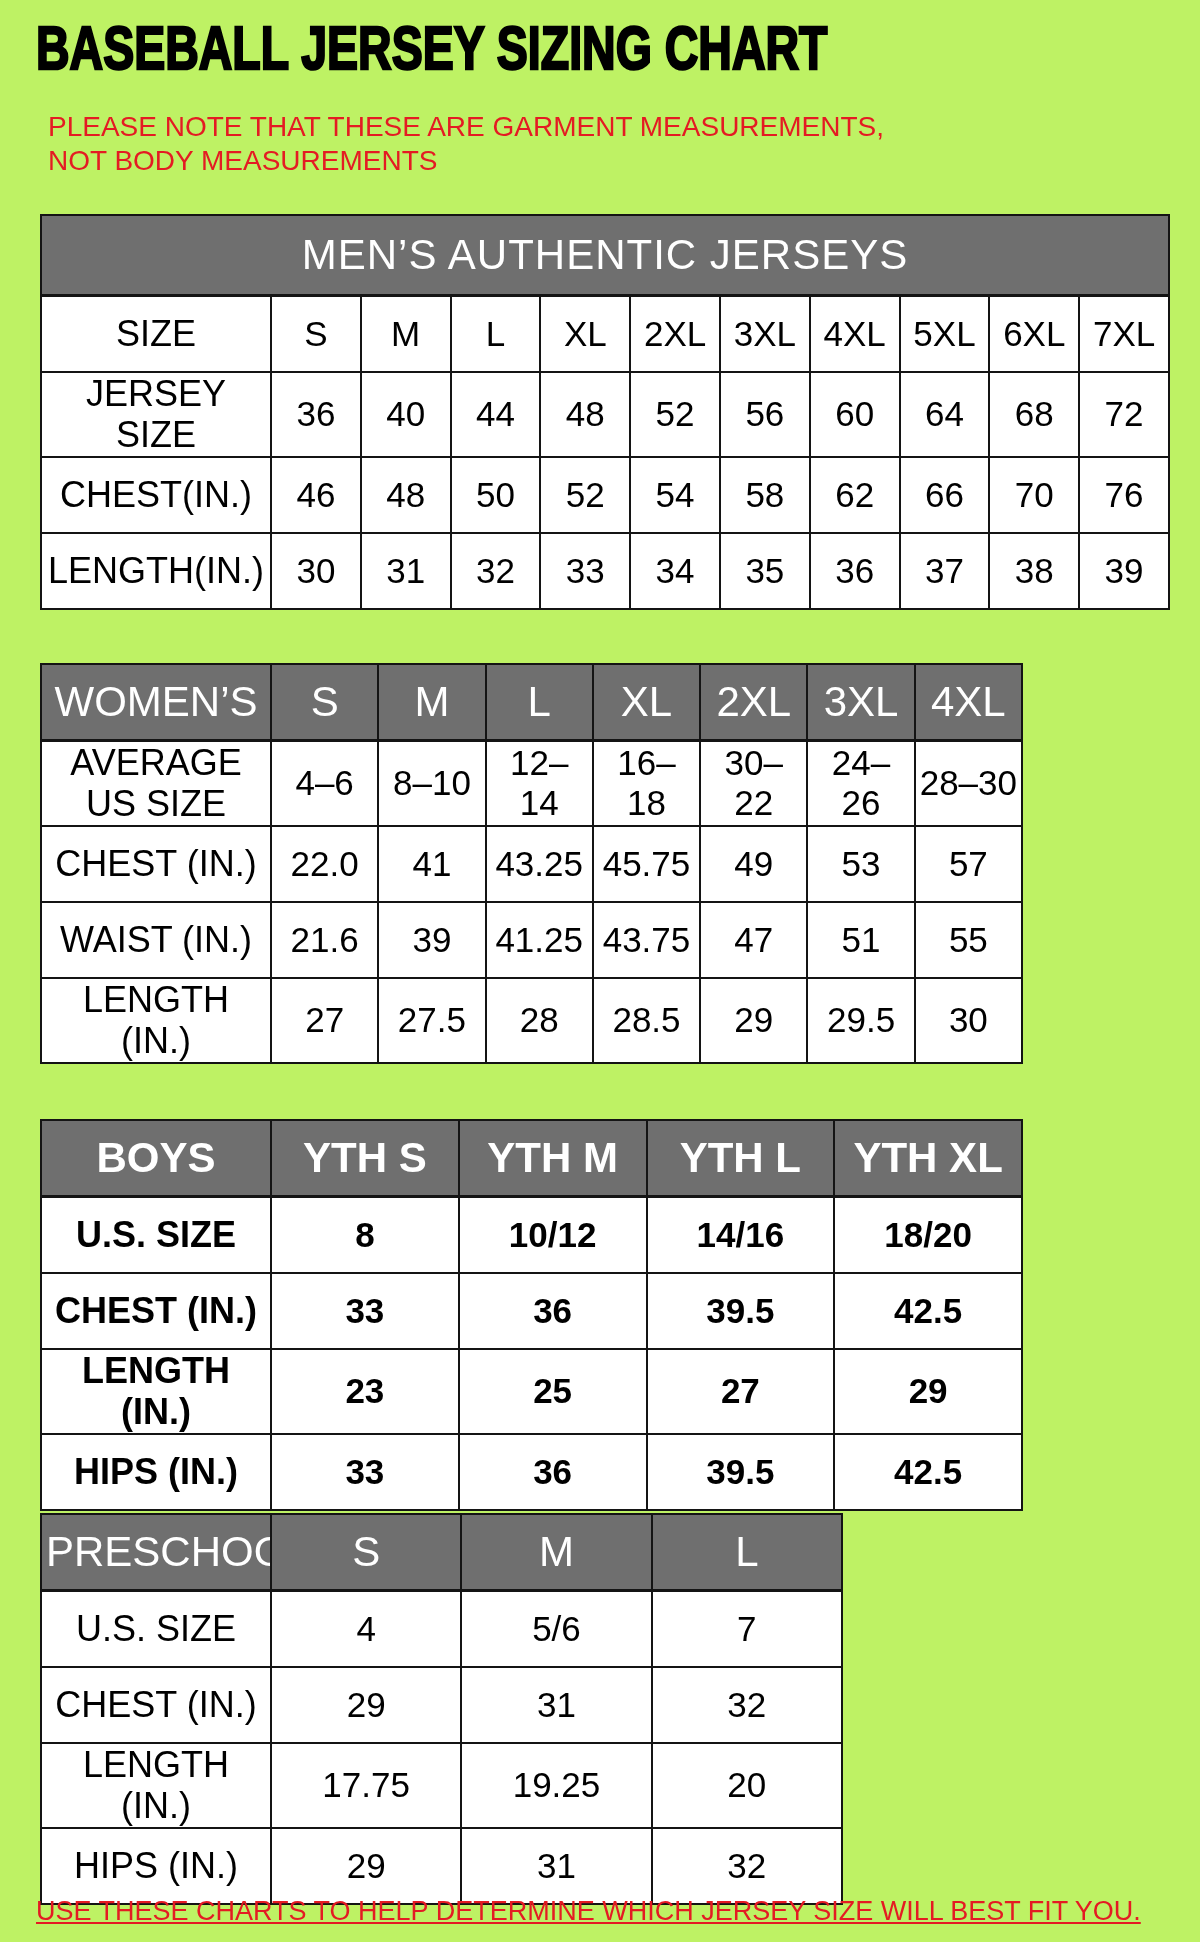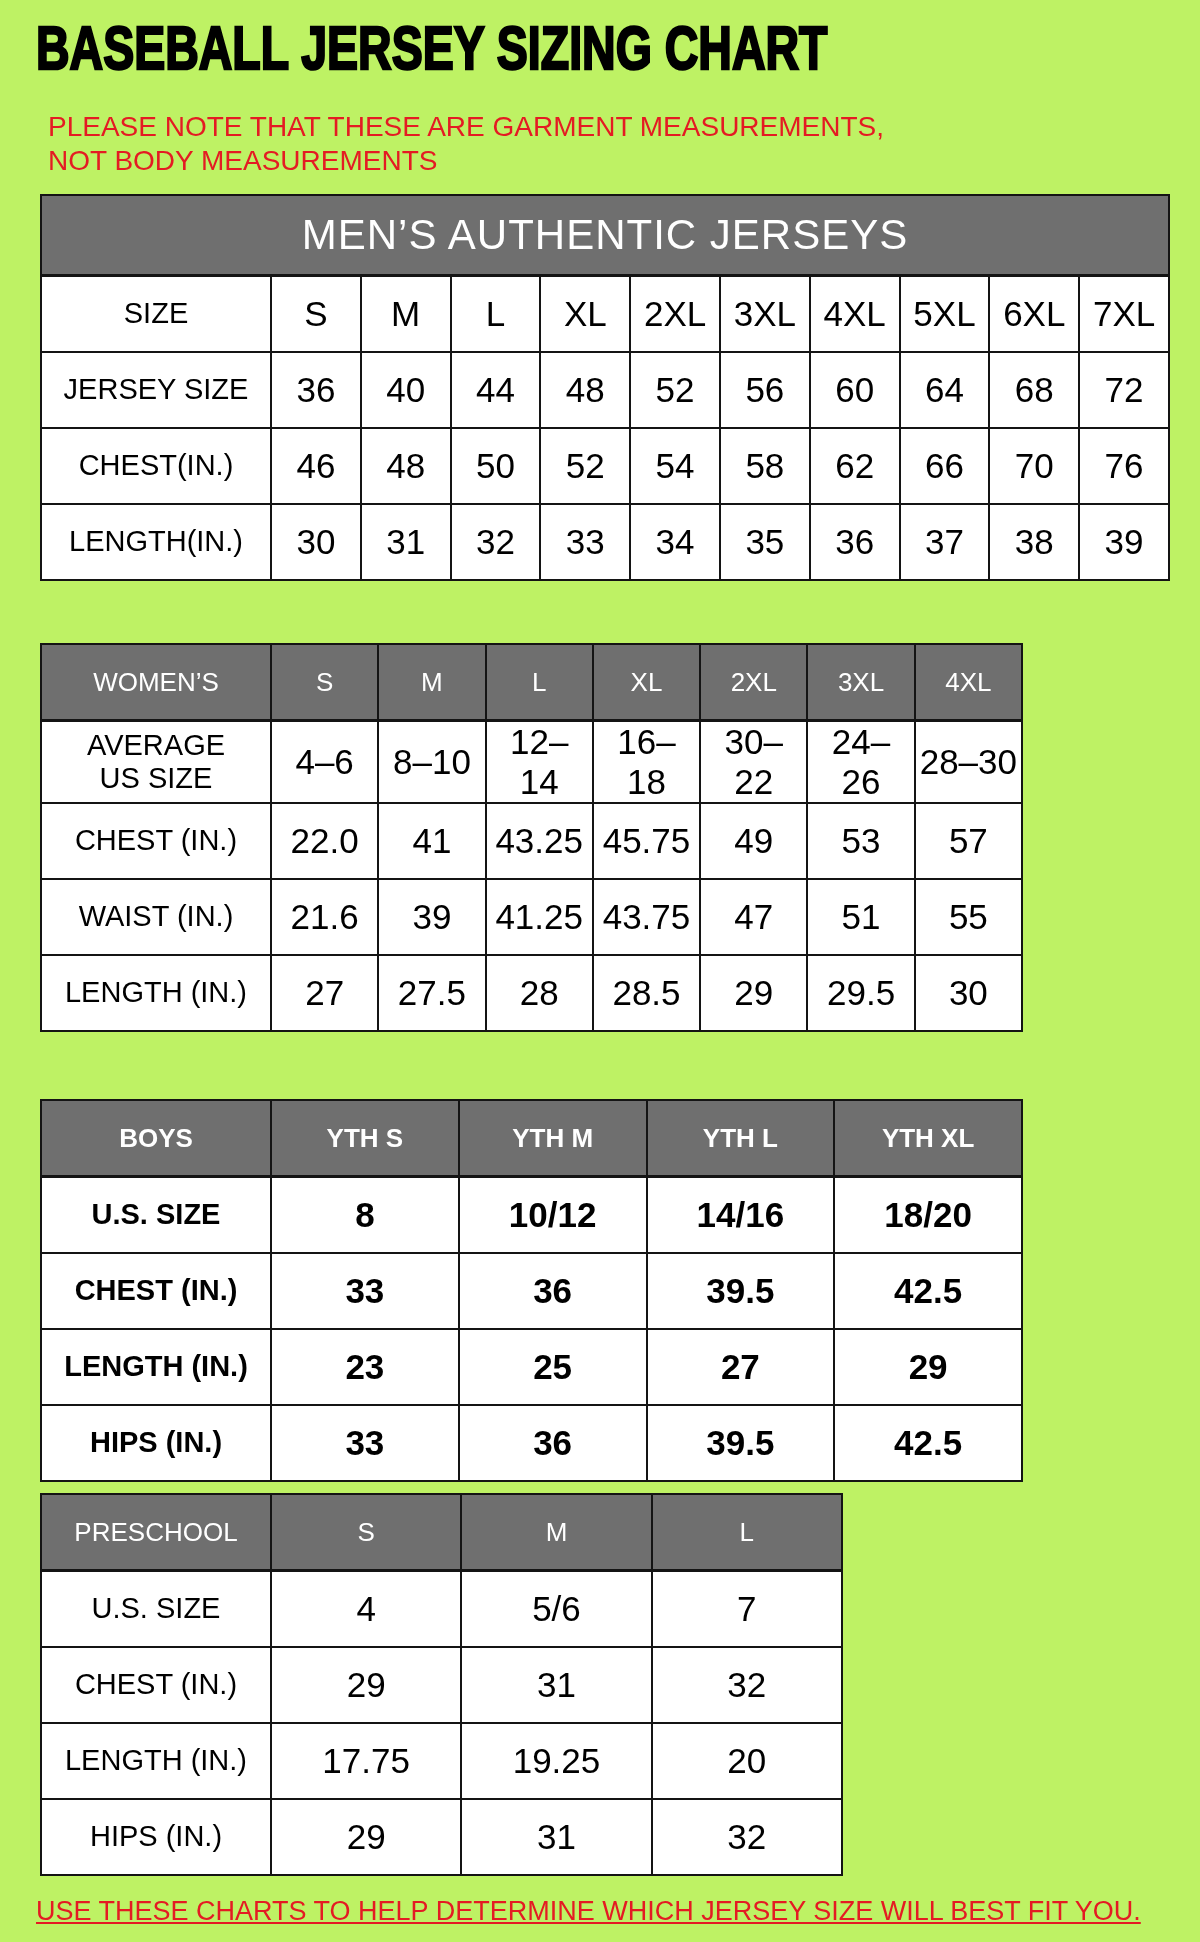--- a/index.html
+++ b/index.html
@@ -25,35 +25,35 @@
   }
   .footer{
     position:absolute;left:36px;top:1896px;width:1150px;margin:0;
     color:var(--red);font-size:27px;font-weight:400;white-space:nowrap;text-decoration:underline;
   }
   .tbl{position:absolute;}
   #tbl-mens{left:40px;top:194px;}
   #tbl-womens{left:40px;top:643px;}
   #tbl-boys{left:40px;top:1099px;font-weight:bold;}
   #tbl-preschool{left:40px;top:1493px;}
-  .tbl table{border-collapse:collapse;table-layout:fixed;background:#fff;}
+  .tbl table{border-collapse:collapse;table-layout:fixed;background:#fff;margin-top:20px;}
   #tbl-mens table{width:1130px;}
   #tbl-womens table{width:983px;}
   #tbl-boys table{width:983px;}
   #tbl-preschool table{width:803px;}
   .tbl td{
     border:2px solid var(--border);
     text-align:center;vertical-align:middle;
     height:74px;font-size:35px;color:#000;
     padding:0 4px;overflow:hidden;
   }
-  .tbl td.rlabel{font-size:29px;white-space:pre-line;line-height:1.15;}
+  .tbl td.rlabel{font-size:36px;white-space:pre-line;line-height:1.15;}
   .tbl td.hdr{
     background:var(--gray);color:var(--header-text);
-    font-size:26px;border-bottom-width:3px;
+    font-size:42px;border-bottom-width:3px;
   }
   .tbl td.banner{height:78px;font-size:42px;letter-spacing:1px;}
 </style>
 </head>
 <body>
 
 <div class="page">
   <h1 class="title"><span class="title-inner">BASEBALL JERSEY SIZING CHART</span></h1>
   <p class="note">PLEASE NOTE THAT THESE ARE GARMENT MEASUREMENTS, NOT BODY MEASUREMENTS</p>
 

